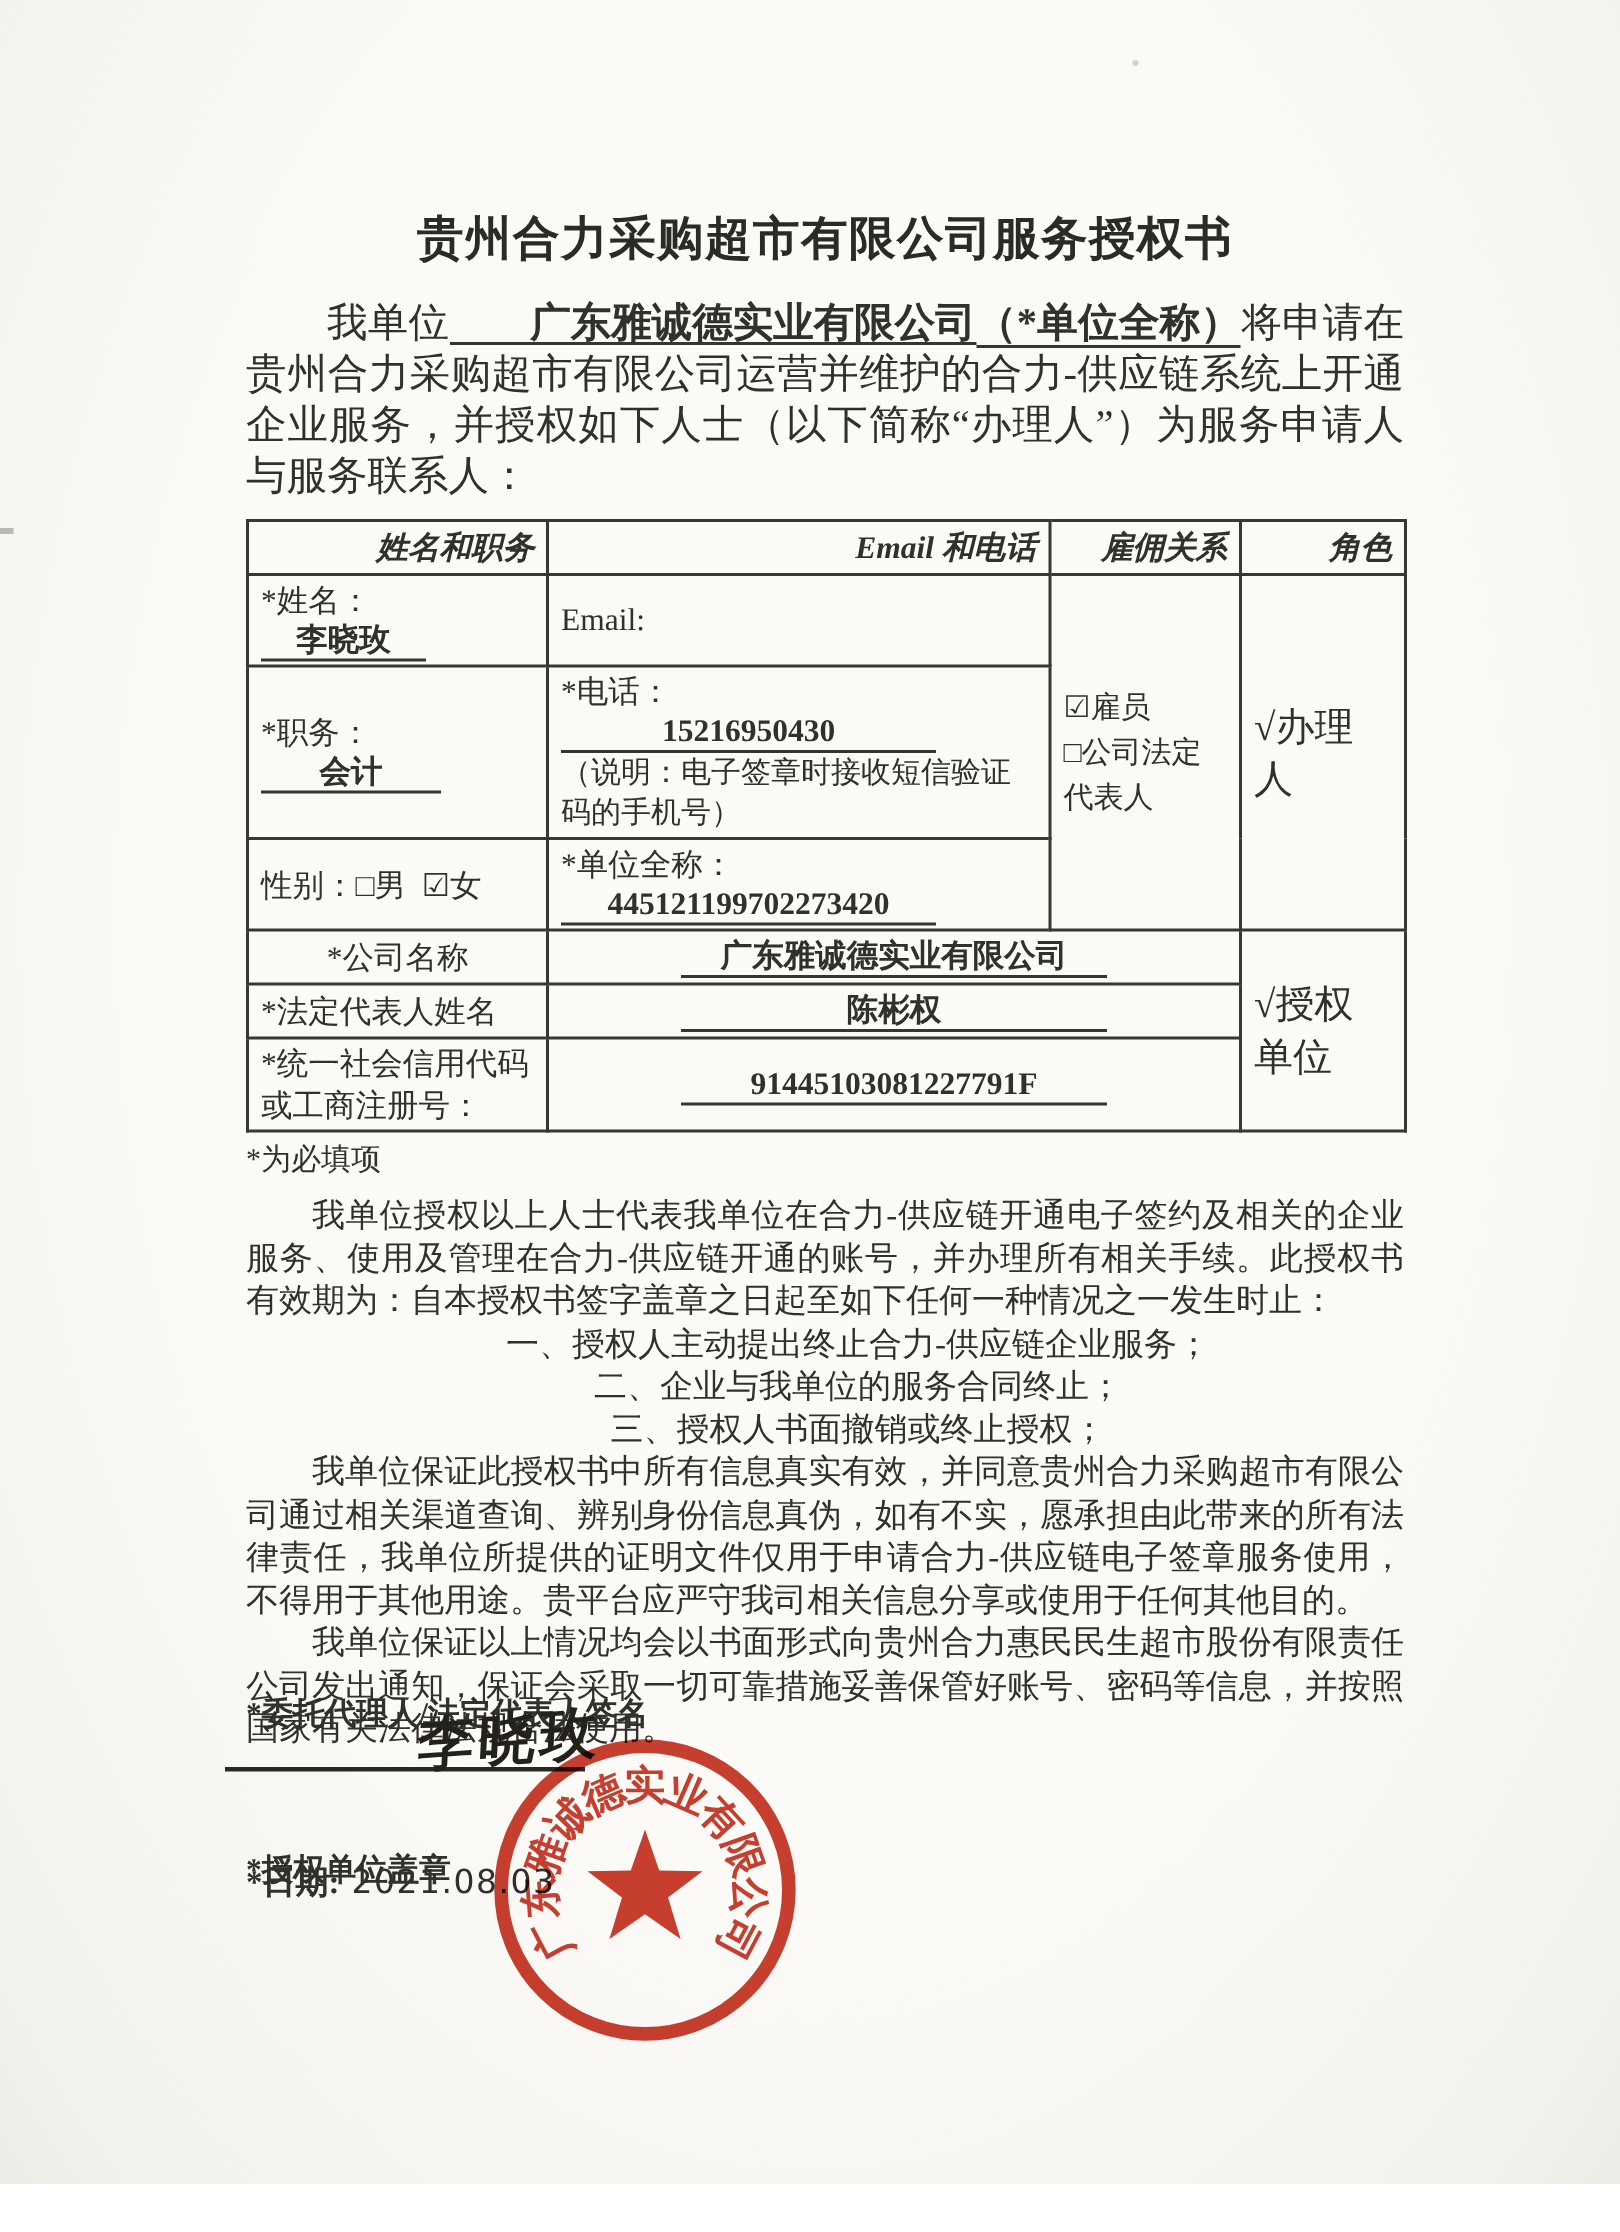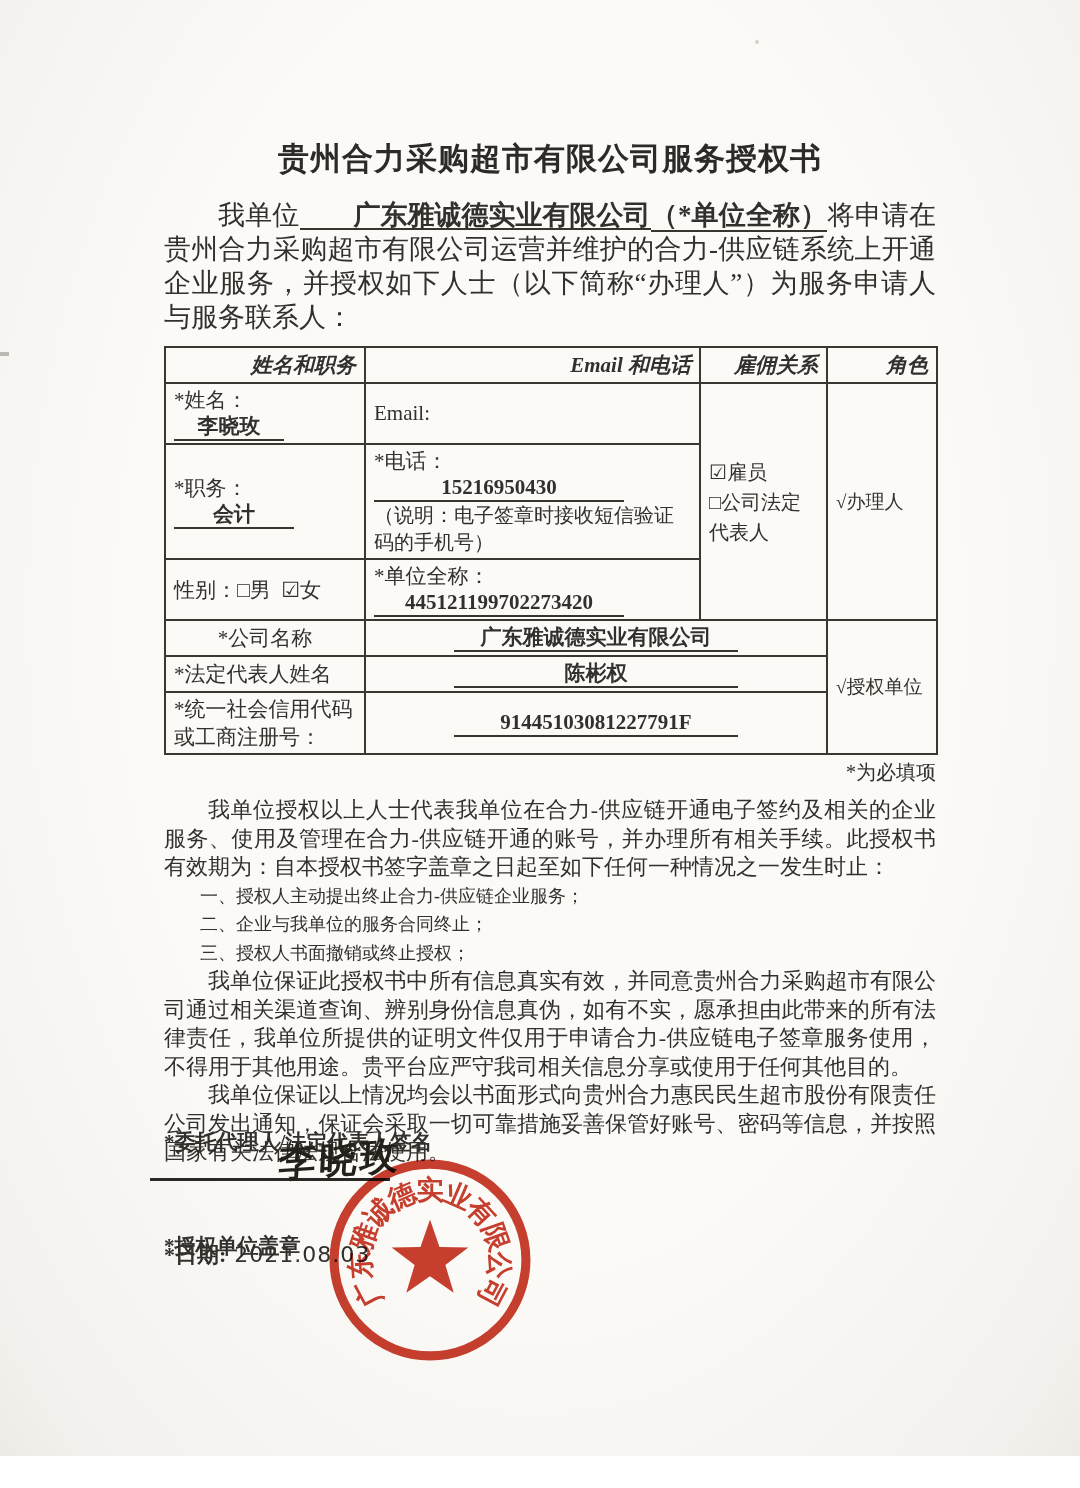--- a/index.html
+++ b/index.html
@@ -37,25 +37,25 @@
   td.c{text-align:center;}
   .val{
     display:inline-block;border-bottom:2px solid #38352f;text-align:center;
     font-weight:600;line-height:25px;
   }
   .w110{min-width:110px;} .w120{min-width:120px;}
   .w250{min-width:250px;}
   .wide{min-width:64%;}
   .cell-note{font-size:20px;line-height:27px;}
   .emp-cell{line-height:30px;font-size:20px;padding:4px 6px 4px 10px;}
-  .role-cell{font-size:19px;padding-left:12px;margin-left:16px;}
-  .req-note{margin:4px 0 10px 0;font-size:20px;text-align:right;}
+  .role-cell{font-size:26px;padding-left:12px;margin-left:16px;}
+  .req-note{margin:4px 0 10px 0;font-size:20px;}
   .para{margin:0;font-size:22px;line-height:28.5px;text-align:justify;text-indent:2em;}
   .lead{font-weight:400;}
-  .list-item{margin:0;font-size:18px;line-height:28.5px;text-indent:2em;}
+  .list-item{margin:0;font-size:22px;line-height:28.5px;text-indent:2em;text-align:center;}
   
   .sign-label{position:absolute;left:164px;top:1128px;font-size:21px;font-weight:600;}
   .sign-line{position:absolute;left:150px;top:1142px;width:240px;height:36px;border-bottom:3px solid #2a2824;}
   .handwriting{
     position:absolute;left:128px;top:-8px;white-space:nowrap;
     font-size:38px;font-weight:600;color:#232119;
     transform:rotate(-4deg) skewX(-7deg);letter-spacing:3px;
   }
   .seal-label{position:absolute;left:164px;top:1232px;font-size:21px;font-weight:600;}
   .date-line{position:absolute;left:164px;top:1240px;font-size:22px;font-weight:600;}

